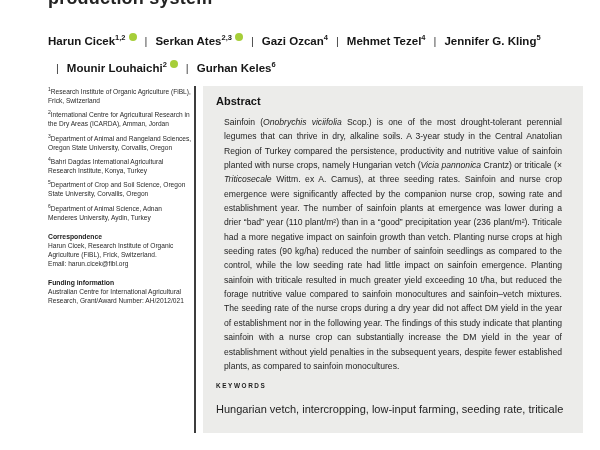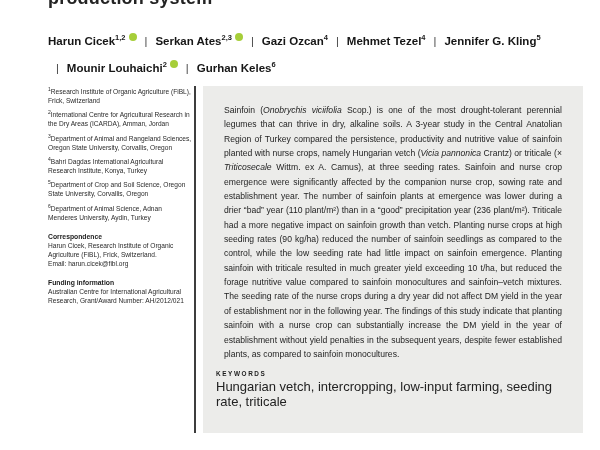--- a/index.html
+++ b/index.html
@@ -36,21 +36,21 @@
 
   
   .abstract-box{
     position:absolute;left:203px;top:86px;width:380px;height:347px;
     background:var(--absbg);box-sizing:border-box;padding:9px 13px 0 13px;overflow:hidden;
   }
   .abs-heading{font-size:11px;font-weight:700;margin:0 0 7px 0;color:#151515;}
   .abs-body{margin:8px;font-size:8.6px;line-height:14.35px;text-align:justify;color:#1e1e1e;}
   .abs-body i{font-style:italic;}
   .kw-heading{margin-top:9px;font-size:6.4px;font-weight:700;letter-spacing:1.6px;color:#1c1c1c;}
-  .kw-text{margin-top:2px;font-size:13px;color:#222;}
+  .kw-text{margin-top:14px;font-size:11px;color:#222;}
 </style>
 </head>
 <body>
 
 <div class="page">
 
   <div class="title-clip">
     <div class="title-text">production system</div>
   </div>
 
@@ -76,18 +76,19 @@
 
     <div class="side-section">
       <div class="side-heading">Funding information</div>
       <div class="side-body">Australian Centre for International Agricultural Research, Grant/Award Number: AH/2012/021</div>
     </div>
   </div>
 
   <div class="divider"></div>
 
   <div class="abstract-box">
+    <div class="abs-heading">Abstract</div>
     <p class="abs-body"><span>Sainfoin (</span><i>Onobrychis viciifolia</i><span> Scop.) is one of the most drought-tolerant perennial legumes that can thrive in dry, alkaline soils. A 3-year study in the Central Anatolian Region of Turkey compared the persistence, productivity and nutritive value of sainfoin planted with nurse crops, namely Hungarian vetch (</span><i>Vicia pannonica</i><span> Crantz) or triticale (× </span><i>Triticosecale</i><span> Wittm. ex A. Camus), at three seeding rates. Sainfoin and nurse crop emergence were significantly affected by the companion nurse crop, sowing rate and establishment year. The number of sainfoin plants at emergence was lower during a drier “bad” year (110 plant/m²) than in a “good” precipitation year (236 plant/m²). Triticale had a more negative impact on sainfoin growth than vetch. Planting nurse crops at high seeding rates (90 kg/ha) reduced the number of sainfoin seedlings as compared to the control, while the low seeding rate had little impact on sainfoin emergence. Planting sainfoin with triticale resulted in much greater yield exceeding 10 t/ha, but reduced the forage nutritive value compared to sainfoin monocultures and sainfoin–vetch mixtures. The seeding rate of the nurse crops during a dry year did not affect DM yield in the year of establishment nor in the following year. The findings of this study indicate that planting sainfoin with a nurse crop can substantially increase the DM yield in the year of establishment without yield penalties in the subsequent years, despite fewer established plants, as compared to sainfoin monocultures.</span></p>
     <div class="kw-heading">KEYWORDS</div>
     <div class="kw-text">Hungarian vetch, intercropping, low-input farming, seeding rate, triticale</div>
   </div>
 
 </div>
 
 </body></html>

